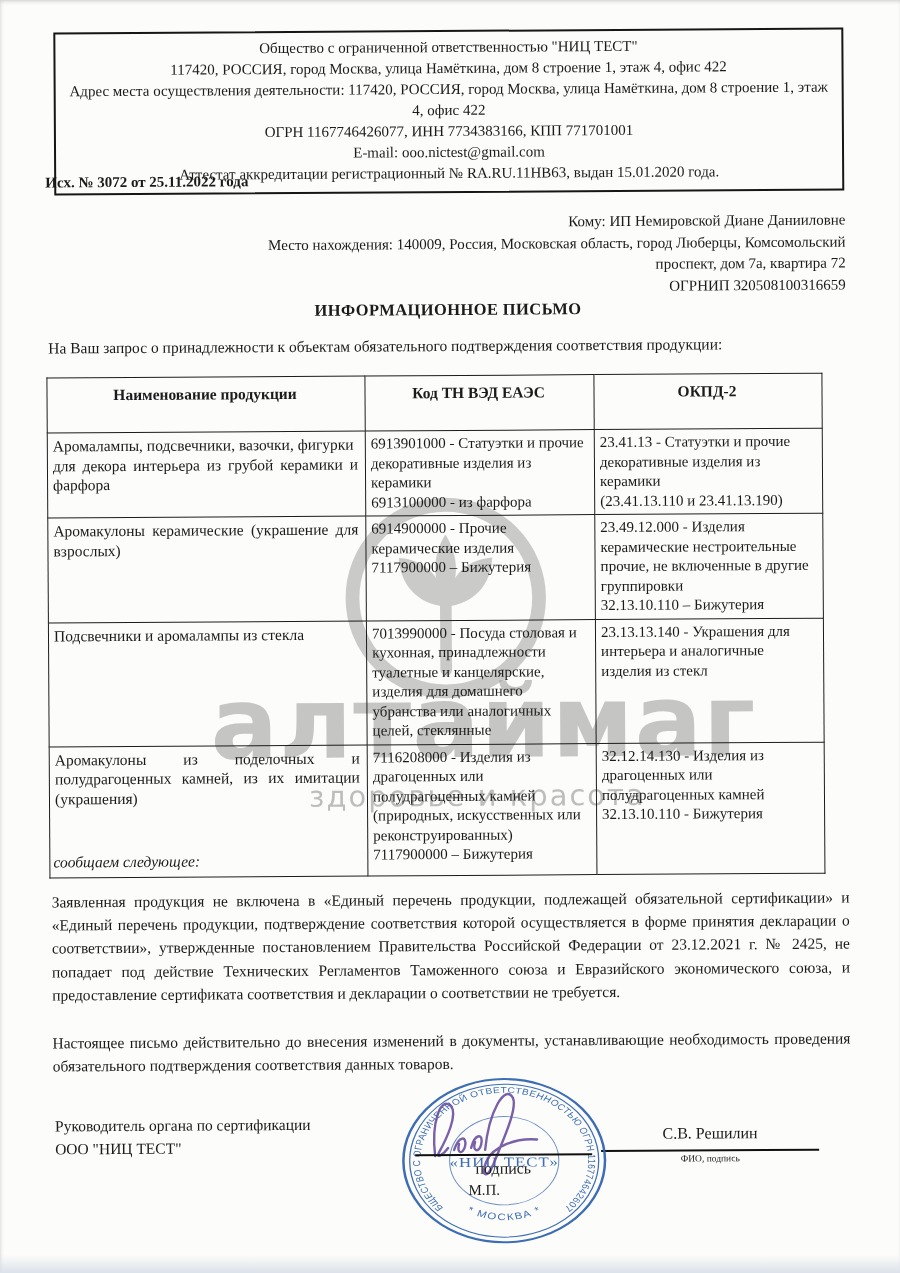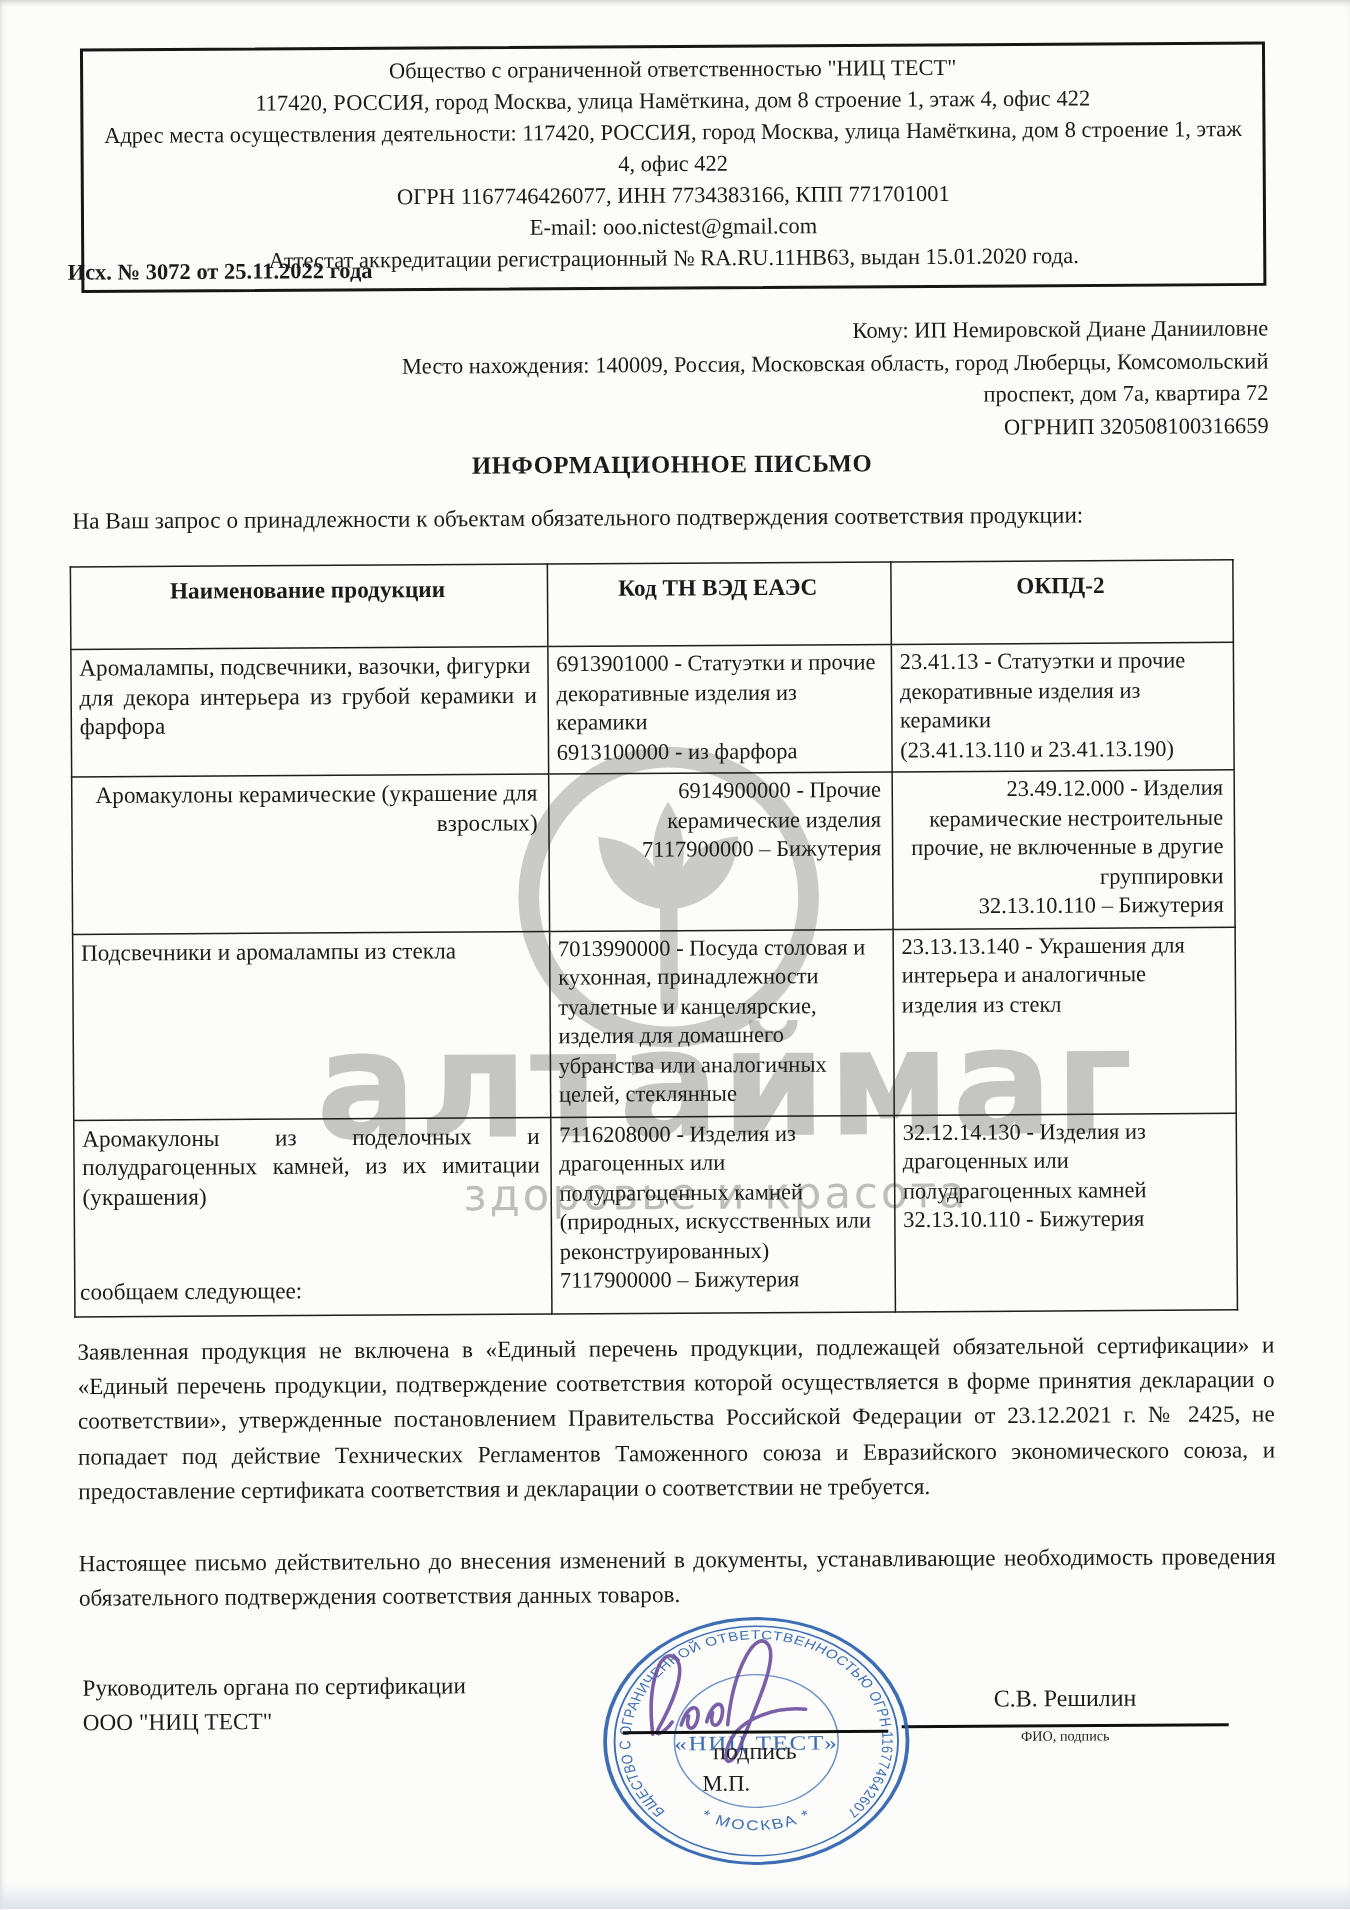--- a/index.html
+++ b/index.html
@@ -45,23 +45,23 @@
     border-collapse:collapse; font-size:15px; table-layout:fixed;
   }
   .doc-table th,.doc-table td{
     border:1.6px solid #1d1d1d; vertical-align:top;
     padding:3px 7px 3px 5px; line-height:19.5px; background:transparent;
   }
   .doc-table th{font-weight:bold; text-align:center; height:44px; padding-top:7px; font-size:15.5px;}
   .col-name{width:318px;} .col-tnved{width:229px;} .col-okpd{width:228px;}
   .cell-pre{white-space:pre-line;}
   .cell-name{text-align:justify; font-size:15.5px;}
-  tr.r1 td{height:76px;} tr.r2 td{height:90px;text-align:right;} tr.r3 td{height:108px;} tr.r4 td{height:124px;}
-  
-  .lead{position:absolute; top:851px; left:52px; font-size:15.5px; z-index:1;}
+  tr.r1 td{height:76px;} tr.r2 td{height:90px;} tr.r3 td{height:108px;} tr.r4 td{height:124px;}
+  
+  .lead{position:absolute; top:851px; left:52px; font-size:15.5px; z-index:1;font-style:italic;}
   .para1{
     position:absolute; top:888px; left:50px; width:798px; z-index:1;
     font-size:15.5px; line-height:23.2px; text-align:justify;
   }
   .para2{
     position:absolute; top:1029px; left:50px; width:798px; z-index:1;
     font-size:15.5px; line-height:23.2px; text-align:justify;
   }
   
   .sig-role{position:absolute; top:1112px; left:52px; font-size:15.5px; line-height:23px; z-index:1;}

